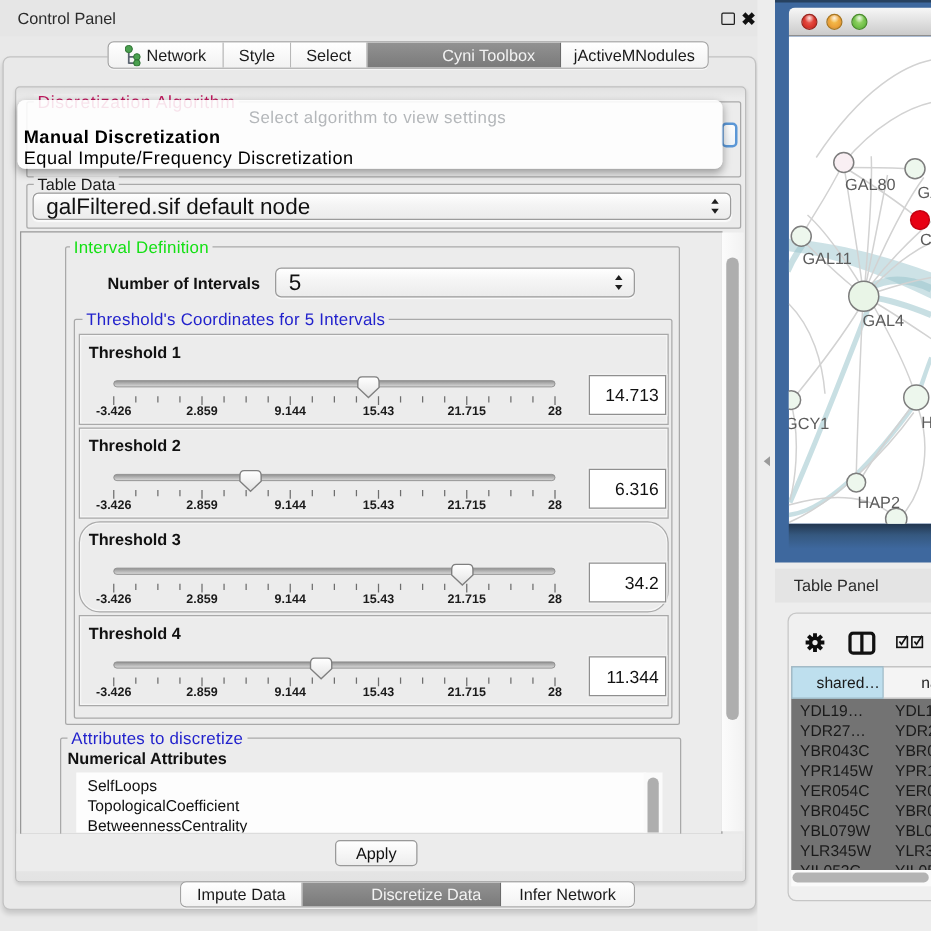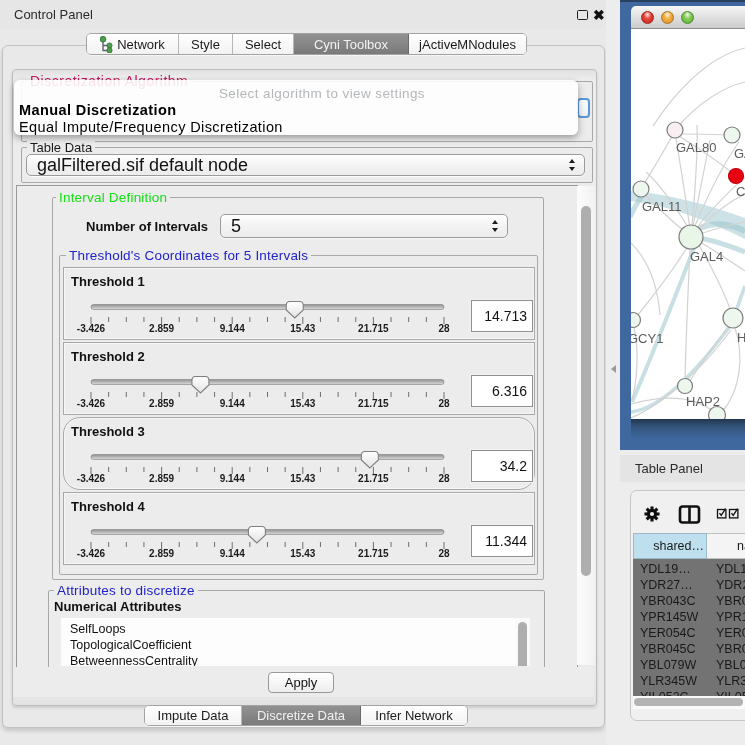--- a/index.html
+++ b/index.html
@@ -8,21 +8,21 @@
 .groupbox{position:absolute;border:1px solid #a9a9a9;border-radius:2px;}
 .grouplabel{position:absolute;background:#ececec;padding:0 3px;font-size:13.5px;letter-spacing:0.2px;line-height:13.5px;white-space:nowrap;}
 .combo{position:absolute;border:1px solid #9b9b9b;border-radius:5px;background:linear-gradient(#ffffff,#f4f4f4 45%,#ececec);box-shadow:0 1px 1px rgba(255,255,255,.8);font-size:18px;color:#111;}
 .combo .ctext{position:absolute;left:10px;top:0;bottom:0;display:flex;align-items:center;}
 .arrows{position:absolute;right:8px;top:50%;width:7px;height:12px;margin-top:-6px;}
 .arrows:before{content:"";position:absolute;left:0;top:0;border-left:3.2px solid transparent;border-right:3.2px solid transparent;border-bottom:4.2px solid #1d1d1d;}
 .arrows:after{content:"";position:absolute;left:0;bottom:0;border-left:3.2px solid transparent;border-right:3.2px solid transparent;border-top:4.2px solid #1d1d1d;}
 .seg{position:absolute;display:flex;background:#fdfdfd;border:1px solid #a3a3a3;border-radius:5px;overflow:hidden;box-shadow:0 1px 0 rgba(255,255,255,.6);}
 .seg .sg{font-size:13px;color:#1a1a1a;display:flex;align-items:center;justify-content:center;border-right:1px solid #b7b7b7;background:linear-gradient(#ffffff,#f2f2f2);}
 .seg .sg:last-child{border-right:none;}
-.seg .sel{background:linear-gradient(#929292,#7a7a7a);color:#f2f2f2;border-right-color:#6a6a6a;}
+.seg .sel{background:linear-gradient(#929292,#7a7a7a);color:#f2f2f2;border-right-color:#6a6a6a;padding-left:40px;}
 .thpanel{position:absolute;left:63px;width:470px;height:71px;border:1px solid #a9a9a9;background:#ececec;box-shadow:inset 0 0 0 1px #f6f6f6;}
 .thlabel{position:absolute;left:7px;top:6px;font-size:13px;font-weight:bold;color:#111;}
 .valbox{position:absolute;left:407px;top:32px;width:55px;height:30px;border:1px solid #8f8f8f;background:#fff;font-size:14px;color:#111;text-align:right;line-height:30px;padding-right:5px;box-shadow:0 0 0 1px #f2f2f2;}
 </style></head>
 <body>
 <div id="root">
 
   <div class="abs" style="left:0;top:0;width:620px;height:29px;background:#e6e6e6;"></div>
   <div class="abs" style="left:14px;top:7px;font-size:13px;color:#2b2b2b;">Control Panel</div>
   <div class="abs" style="left:577px;top:10px;width:9px;height:8px;border:1.6px solid #1f1f1f;border-radius:1.5px;"></div>
@@ -382,16 +382,16 @@
     <div style="position:absolute;left:7px;top:28px;line-height:16px;">YDL19…<br>YDR27…<br>YBR043C<br>YPR145W<br>YER054C<br>YBR045C<br>YBL079W<br>YLR345W<br>YIL052C</div>
     <div style="position:absolute;left:83px;top:28px;line-height:16px;">YDL194W<br>YDR277C<br>YBR043C<br>YPR145W<br>YER054C<br>YBR045C<br>YBL079W<br>YLR345W<br>YIL052C</div>
   </div>
   <div class="abs" style="left:633px;top:696px;width:112px;height:13px;background:#fafafa;">
     <div style="position:absolute;left:1px;top:2px;width:109px;height:8px;background:#b3b3b3;border-radius:4px;"></div>
   </div>
 
   <div class="abs" style="left:611px;top:365px;width:0;height:0;border-top:4px solid transparent;border-bottom:4px solid transparent;border-right:5px solid #9a9a9a;"></div>
 
   <div class="abs" style="left:14px;top:80px;width:564px;height:55px;background:rgba(255,255,255,0.88);border-radius:6px;box-shadow:0 3px 7px rgba(0,0,0,0.35);"></div>
-  <div class="abs" style="left:12px;top:86px;width:580px;text-align:center;font-size:13.5px;letter-spacing:0.4px;color:#b4b7ba;padding-left:20px;">Select algorithm to view settings</div>
+  <div class="abs" style="left:12px;top:86px;width:580px;text-align:center;font-size:13.5px;letter-spacing:0.4px;color:#b4b7ba;">Select algorithm to view settings</div>
   <div class="abs" style="left:19px;top:102px;font-size:14.5px;letter-spacing:0.4px;font-weight:bold;color:#000;">Manual Discretization</div>
   <div class="abs" style="left:19px;top:119px;font-size:14.5px;letter-spacing:0.4px;color:#000;">Equal Impute/Frequency Discretization</div>
 </div>
 
 </body></html>

